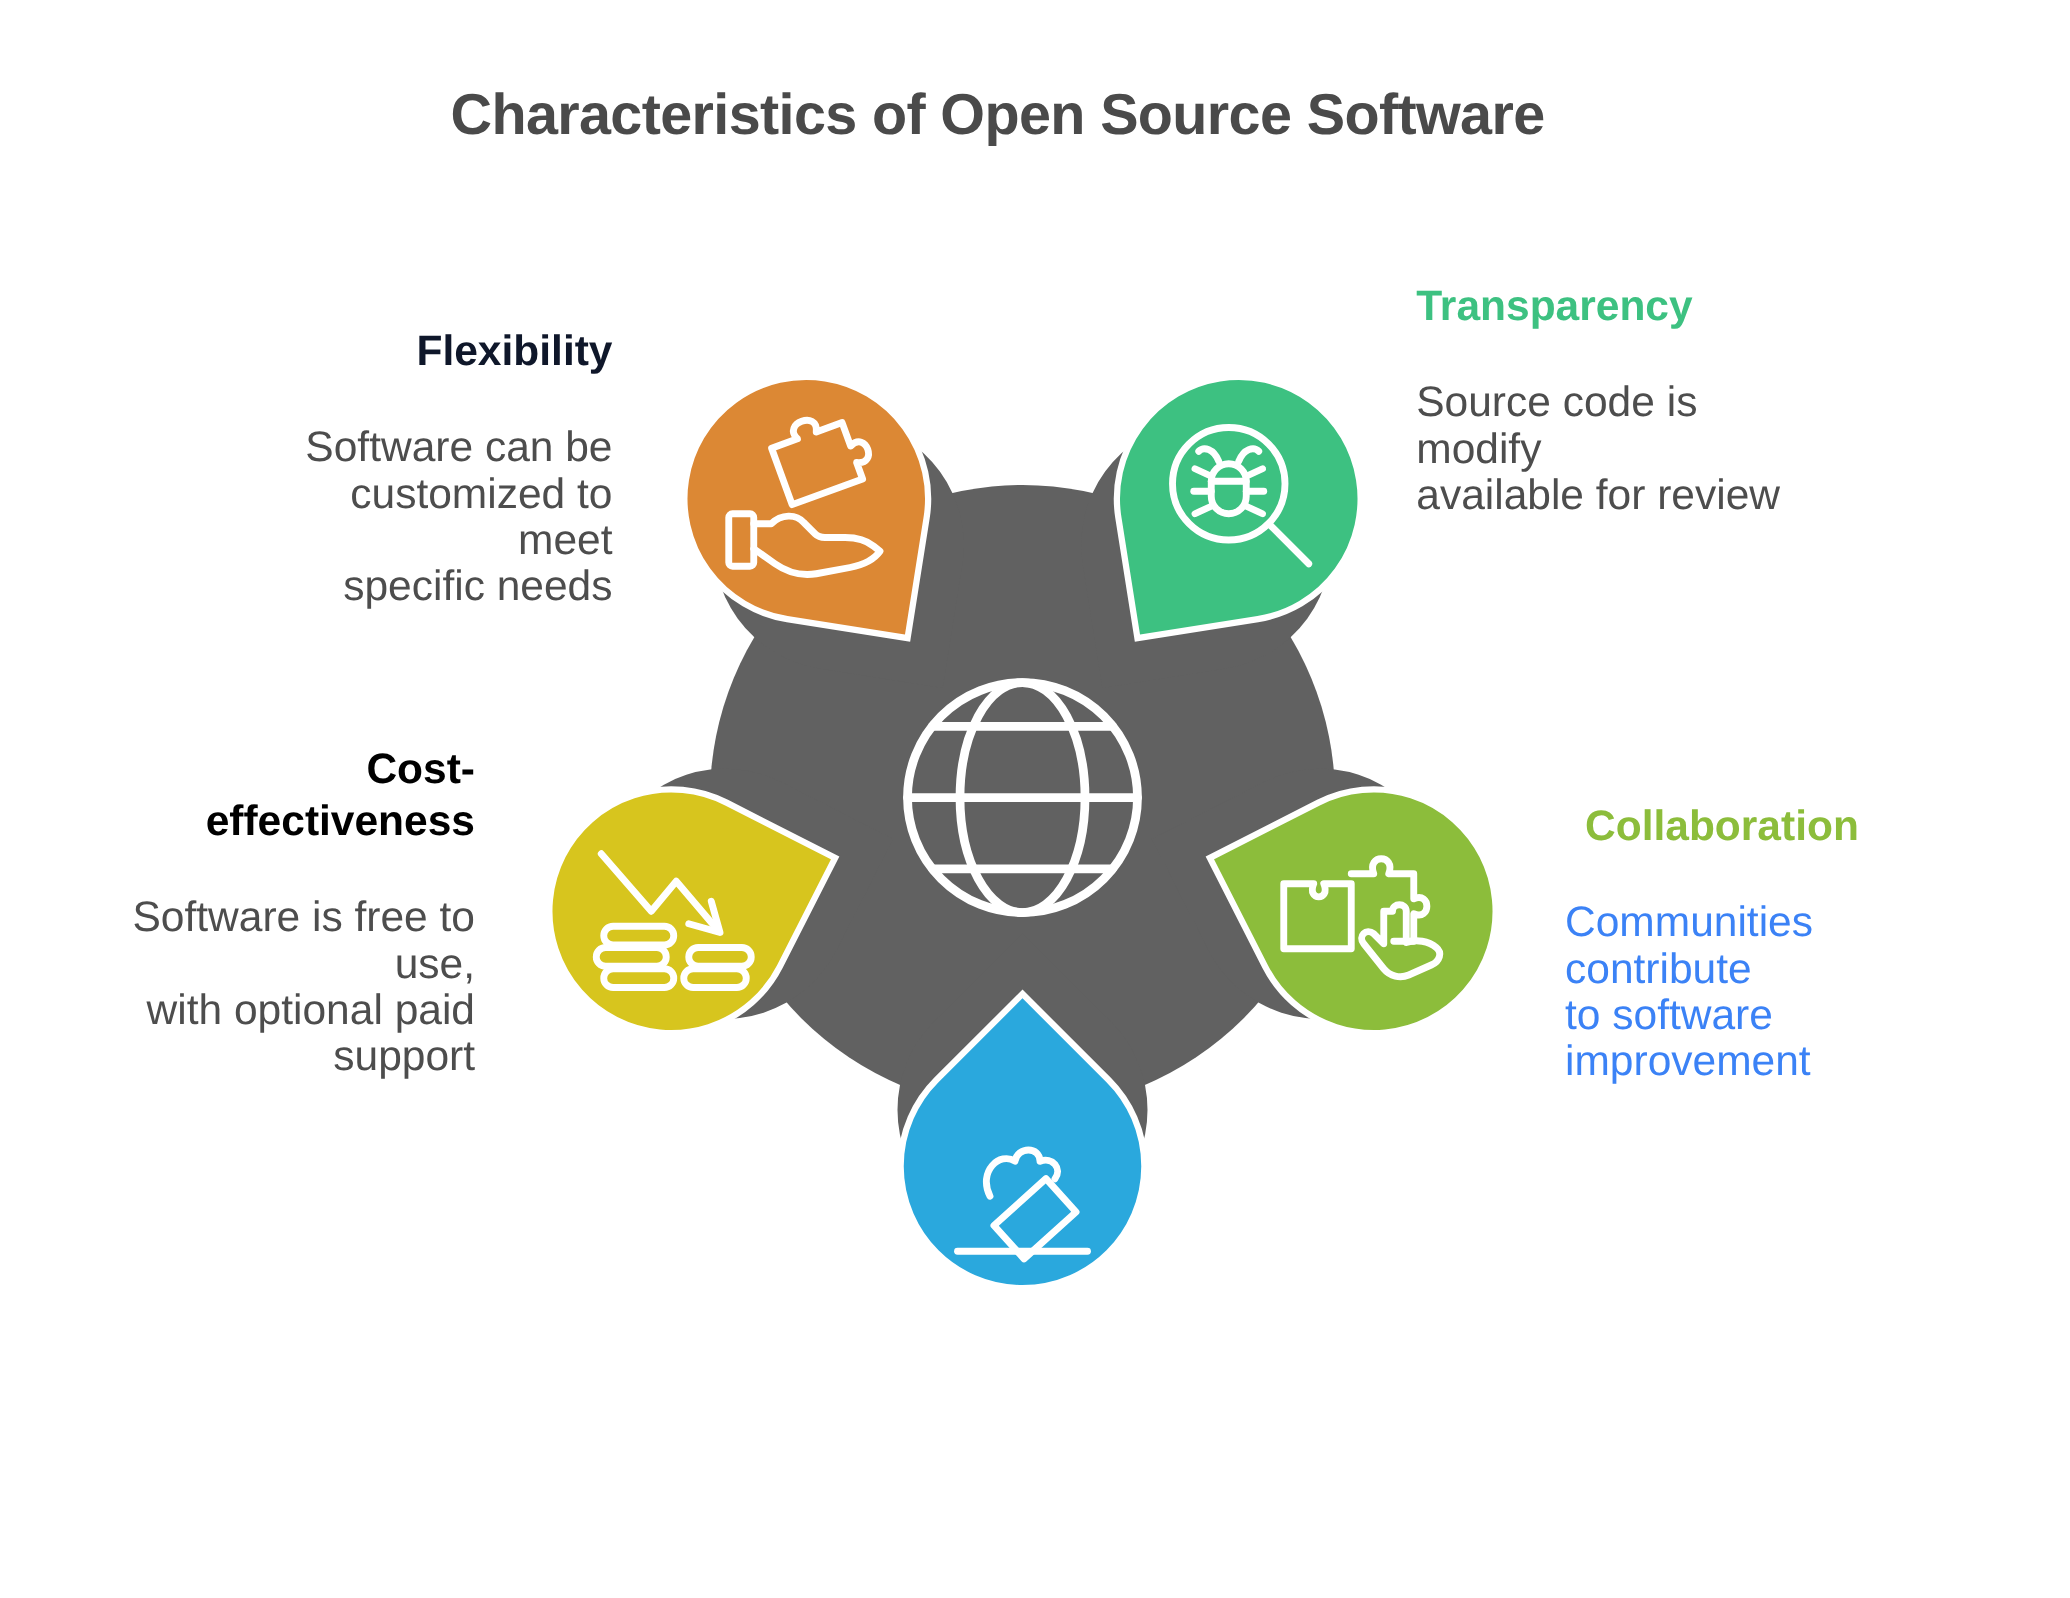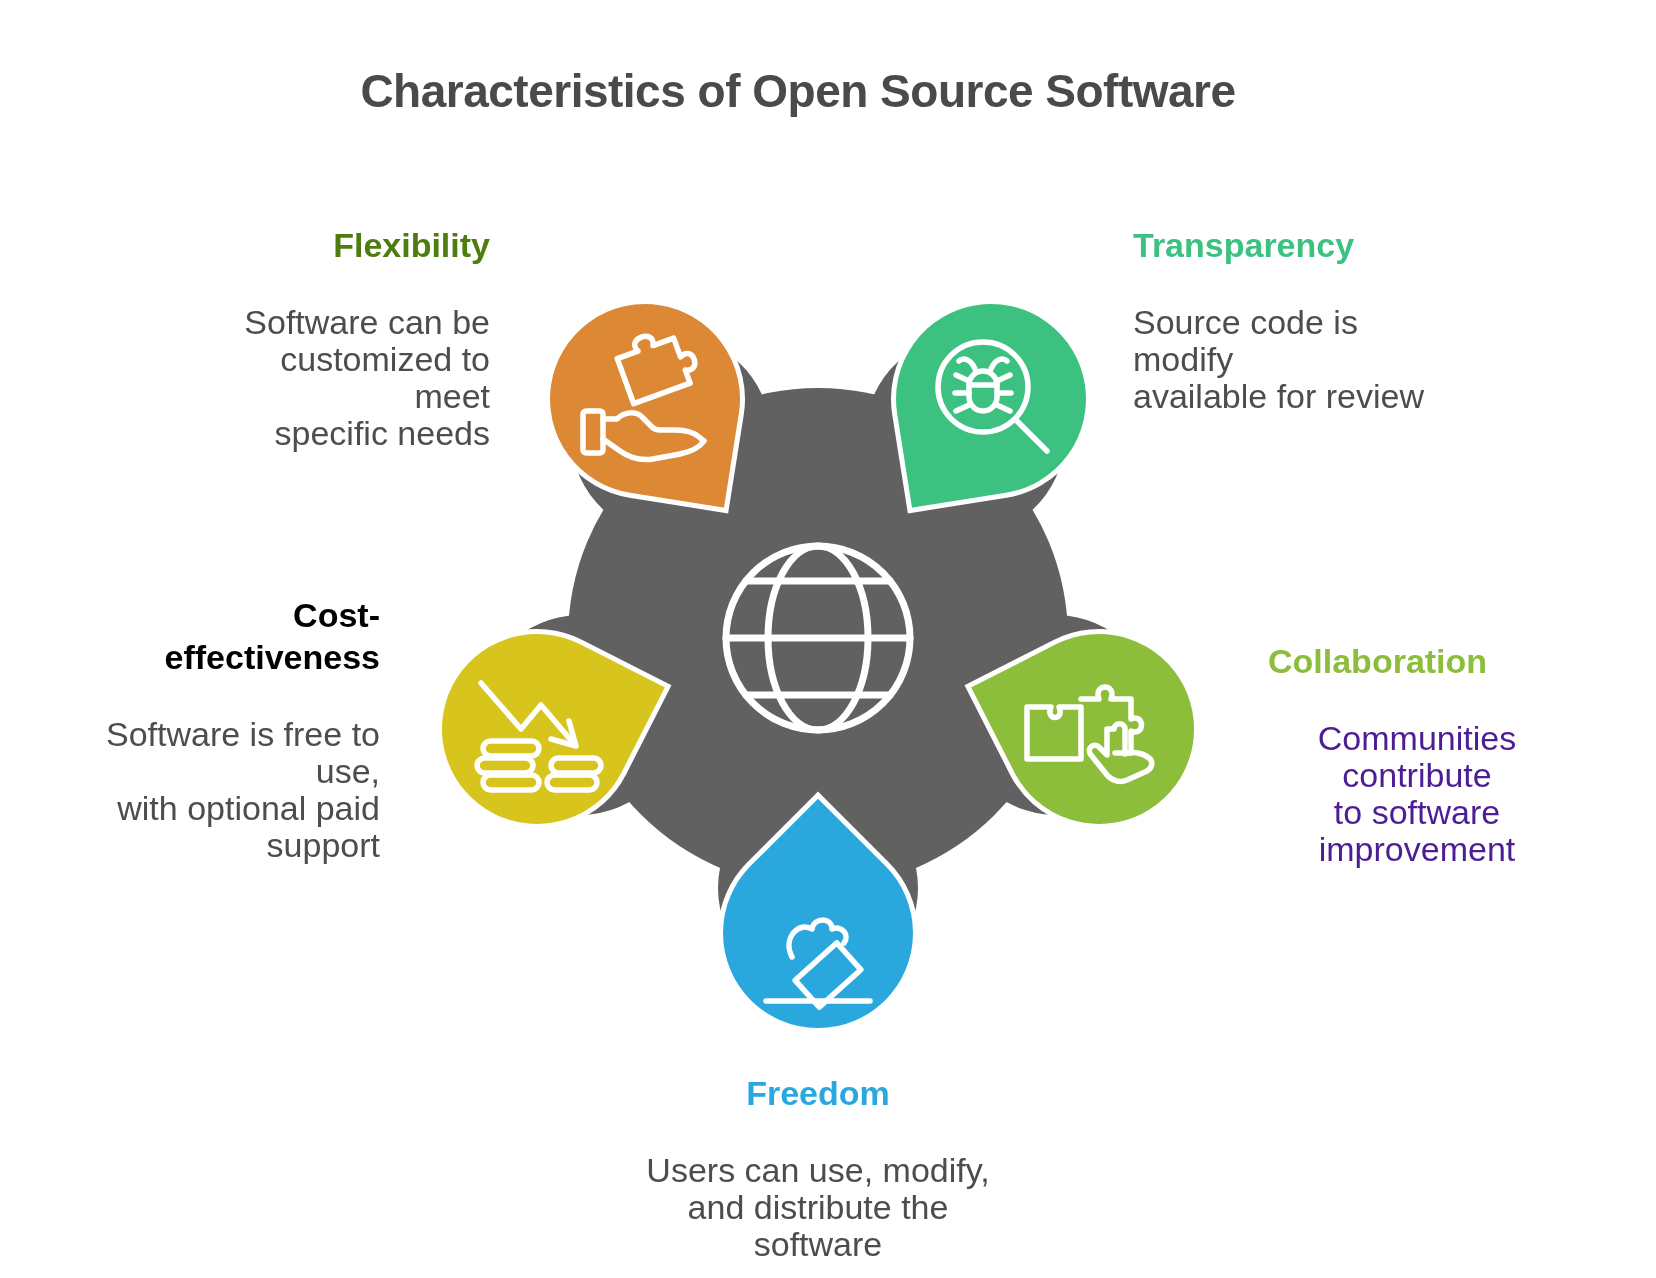--- a/index.html
+++ b/index.html
@@ -111,21 +111,21 @@
     <svg width="220" height="220" viewBox="0 0 220 220" fill="none" stroke="#FFFFFF" stroke-width="7" stroke-linecap="round">
       <circle cx="110" cy="110" r="92"></circle>
       <ellipse cx="110" cy="110" rx="50" ry="92"></ellipse>
       <line x1="38" y1="53" x2="182" y2="53"></line>
       <line x1="18" y1="110" x2="202" y2="110"></line>
       <line x1="38" y1="167" x2="182" y2="167"></line>
     </svg>
   </div>
 
   <div class="txt align-r" style="left:240px;top:224px;width:250px;">
-    <h2 style="color: #4d7c0f;">Flexibility</h2>
+    <h2 style="color: #0f172a; margin-top: 36px;">Flexibility</h2>
     <p style="color: rgb(77, 77, 77);">Software can be
 customized to meet
 specific needs</p>
   </div>
 
   <div class="txt" style="left:1133px;top:224px;width:300px;">
     <h2 style="color: rgb(61, 193, 129);">Transparency</h2>
     <p style="color: rgb(77, 77, 77);">Source code is modify
 available for review</p>
   </div>
@@ -133,25 +133,19 @@
   <div class="txt align-r" style="left:90px;top:594px;width:290px;">
     <h2 style="color: #000000;">Cost-
 effectiveness</h2>
     <p style="color: rgb(77, 77, 77);">Software is free to use,
 with optional paid
 support</p>
   </div>
 
   <div class="txt" style="left:1252px;top:640px;width:330px;">
     <h2 style="color: rgb(140, 189, 59); margin-left: 16px;">Collaboration</h2>
-    <p style="color: #4c1d95; text-align: center;">Communities contribute
+    <p style="color: #3b82f6;">Communities contribute
 to software
 improvement</p>
   </div>
 
-  <div class="txt align-c" style="left:618px;top:1072px;width:400px;">
-    <h2 style="color: rgb(42, 168, 221);">Freedom</h2>
-    <p style="color: rgb(77, 77, 77);">Users can use, modify,
-and distribute the
-software</p>
-  </div>
 
 </div>
 
 </body></html>

